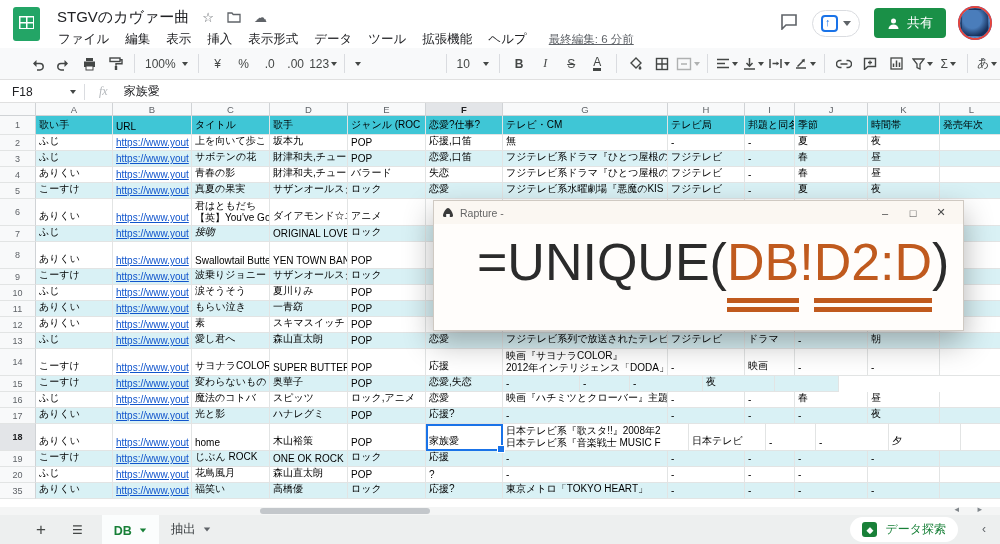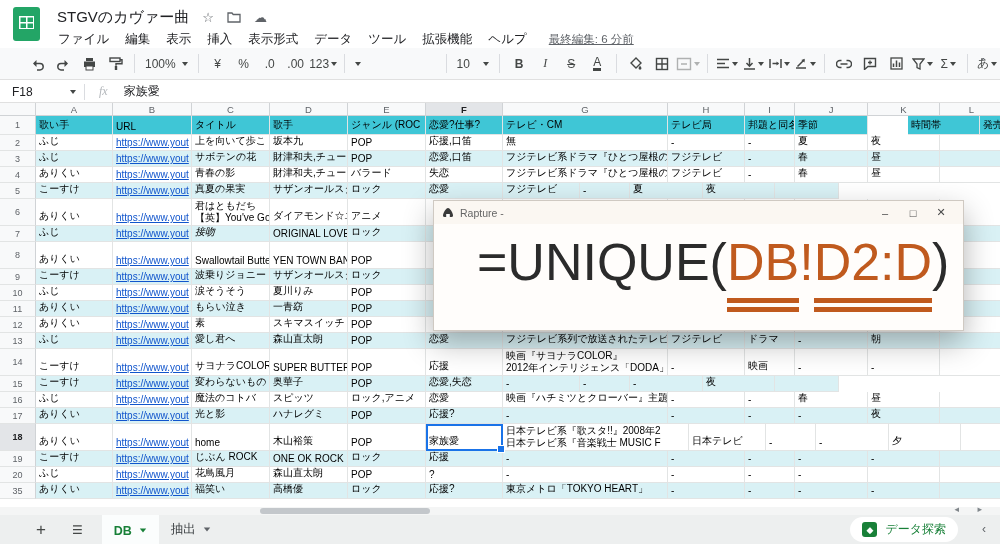--- a/index.html
+++ b/index.html
@@ -131,20 +131,39 @@
     <span class="mi">編集</span>
     <span class="mi">表示</span>
     <span class="mi">挿入</span>
     <span class="mi">表示形式</span>
     <span class="mi">データ</span>
     <span class="mi">ツール</span>
     <span class="mi">拡張機能</span>
     <span class="mi">ヘルプ</span>
     <span class="last-edit">最終編集: 6 分前</span>
   </div>
+  <div class="right-cluster">
+    <span>
+      <svg width="18" height="17" viewBox="0 0 18 17">
+          <path d="M2 2 h14 v10 h-10 l-4 4 Z" fill="none" stroke="#5f6368" stroke-width="1.6"></path>
+        </svg>
+    </span>
+    <span class="present-btn">
+      <span class="present-box"></span>
+      <span class="caret"></span>
+    </span>
+    <span class="share-btn">
+      <svg width="13" height="13" viewBox="0 0 13 13">
+          <circle cx="6.5" cy="4" r="2.5" fill="#fff"></circle>
+          <path d="M1.5 12 a5 4.5 0 0 1 10 0 Z" fill="#fff"></path>
+        </svg>
+      <span>共有</span>
+    </span>
+    <span class="avatar"></span>
+  </div>
 </div>
 
 <div class="toolbar">
   <span class="ti">
       <svg width="15" height="14" viewBox="0 0 15 14">
         <path d="M4 6.5 h6 a3.2 3.2 0 1 1 0 6.4 h-3" fill="none" stroke="#444746" stroke-width="1.5"></path>
         <path d="M6.5 3 L3 6.5 L6.5 10 Z" fill="#444746"></path>
       </svg>
     </span>
   <span class="ti">
@@ -310,21 +329,21 @@
       <div class="gc hdr" style="width: 77px;">歌い手</div>
       <div class="gc hdr" style="width: 79px;">URL</div>
       <div class="gc hdr" style="width: 78px;">タイトル</div>
       <div class="gc hdr" style="width: 78px;">歌手</div>
       <div class="gc hdr" style="width: 78px;">ジャンル (ROC</div>
       <div class="gc hdr" style="width: 77px;">恋愛?仕事?</div>
       <div class="gc hdr" style="width: 165px;">テレビ・CM</div>
       <div class="gc hdr" style="width: 77px;">テレビ局</div>
       <div class="gc hdr" style="width: 50px;">邦題と同名</div>
       <div class="gc hdr" style="width: 73px;">季節</div>
-      <div class="gc hdr" style="width: 72px; margin-left: 40px;">時間帯</div>
+      <div class="gc hdr" style="width: 72px;">時間帯</div>
       <div class="gc hdr" style="width: 64px;">発売年次</div>
     </div>
     <div class="gr" style="height: 16px;">
       <div class="rn">2</div>
       <div class="gc" style="width: 77px;">ふじ</div>
       <div class="gc link" style="width: 79px;">https://www.yout</div>
       <div class="gc" style="width: 78px;">上を向いて歩こ</div>
       <div class="gc" style="width: 78px;">坂本九</div>
       <div class="gc" style="width: 78px;">POP</div>
       <div class="gc" style="width: 77px;">応援,口笛</div>
@@ -366,20 +385,21 @@
       <div class="gc" style="width: 64px;"></div>
     </div>
     <div class="gr" style="height: 16px;">
       <div class="rn">5</div>
       <div class="gc band" style="width: 77px;">こーすけ</div>
       <div class="gc band link" style="width: 79px;">https://www.yout</div>
       <div class="gc band" style="width: 78px;">真夏の果実</div>
       <div class="gc band" style="width: 78px;">サザンオールスタ</div>
       <div class="gc band" style="width: 78px;">ロック</div>
       <div class="gc band" style="width: 77px;">恋愛</div>
+      <div class="gc band" style="width: 165px;">フジテレビ系水曜劇場『悪魔のKIS</div>
       <div class="gc band" style="width: 77px;">フジテレビ</div>
       <div class="gc band" style="width: 50px;">-</div>
       <div class="gc band" style="width: 73px;">夏</div>
       <div class="gc band" style="width: 72px;">夜</div>
       <div class="gc band" style="width: 64px;"></div>
     </div>
     <div class="gr" style="height: 27px;">
       <div class="rn">6</div>
       <div class="gc" style="width: 77px;">ありくい</div>
       <div class="gc link" style="width: 79px;">https://www.yout</div>

